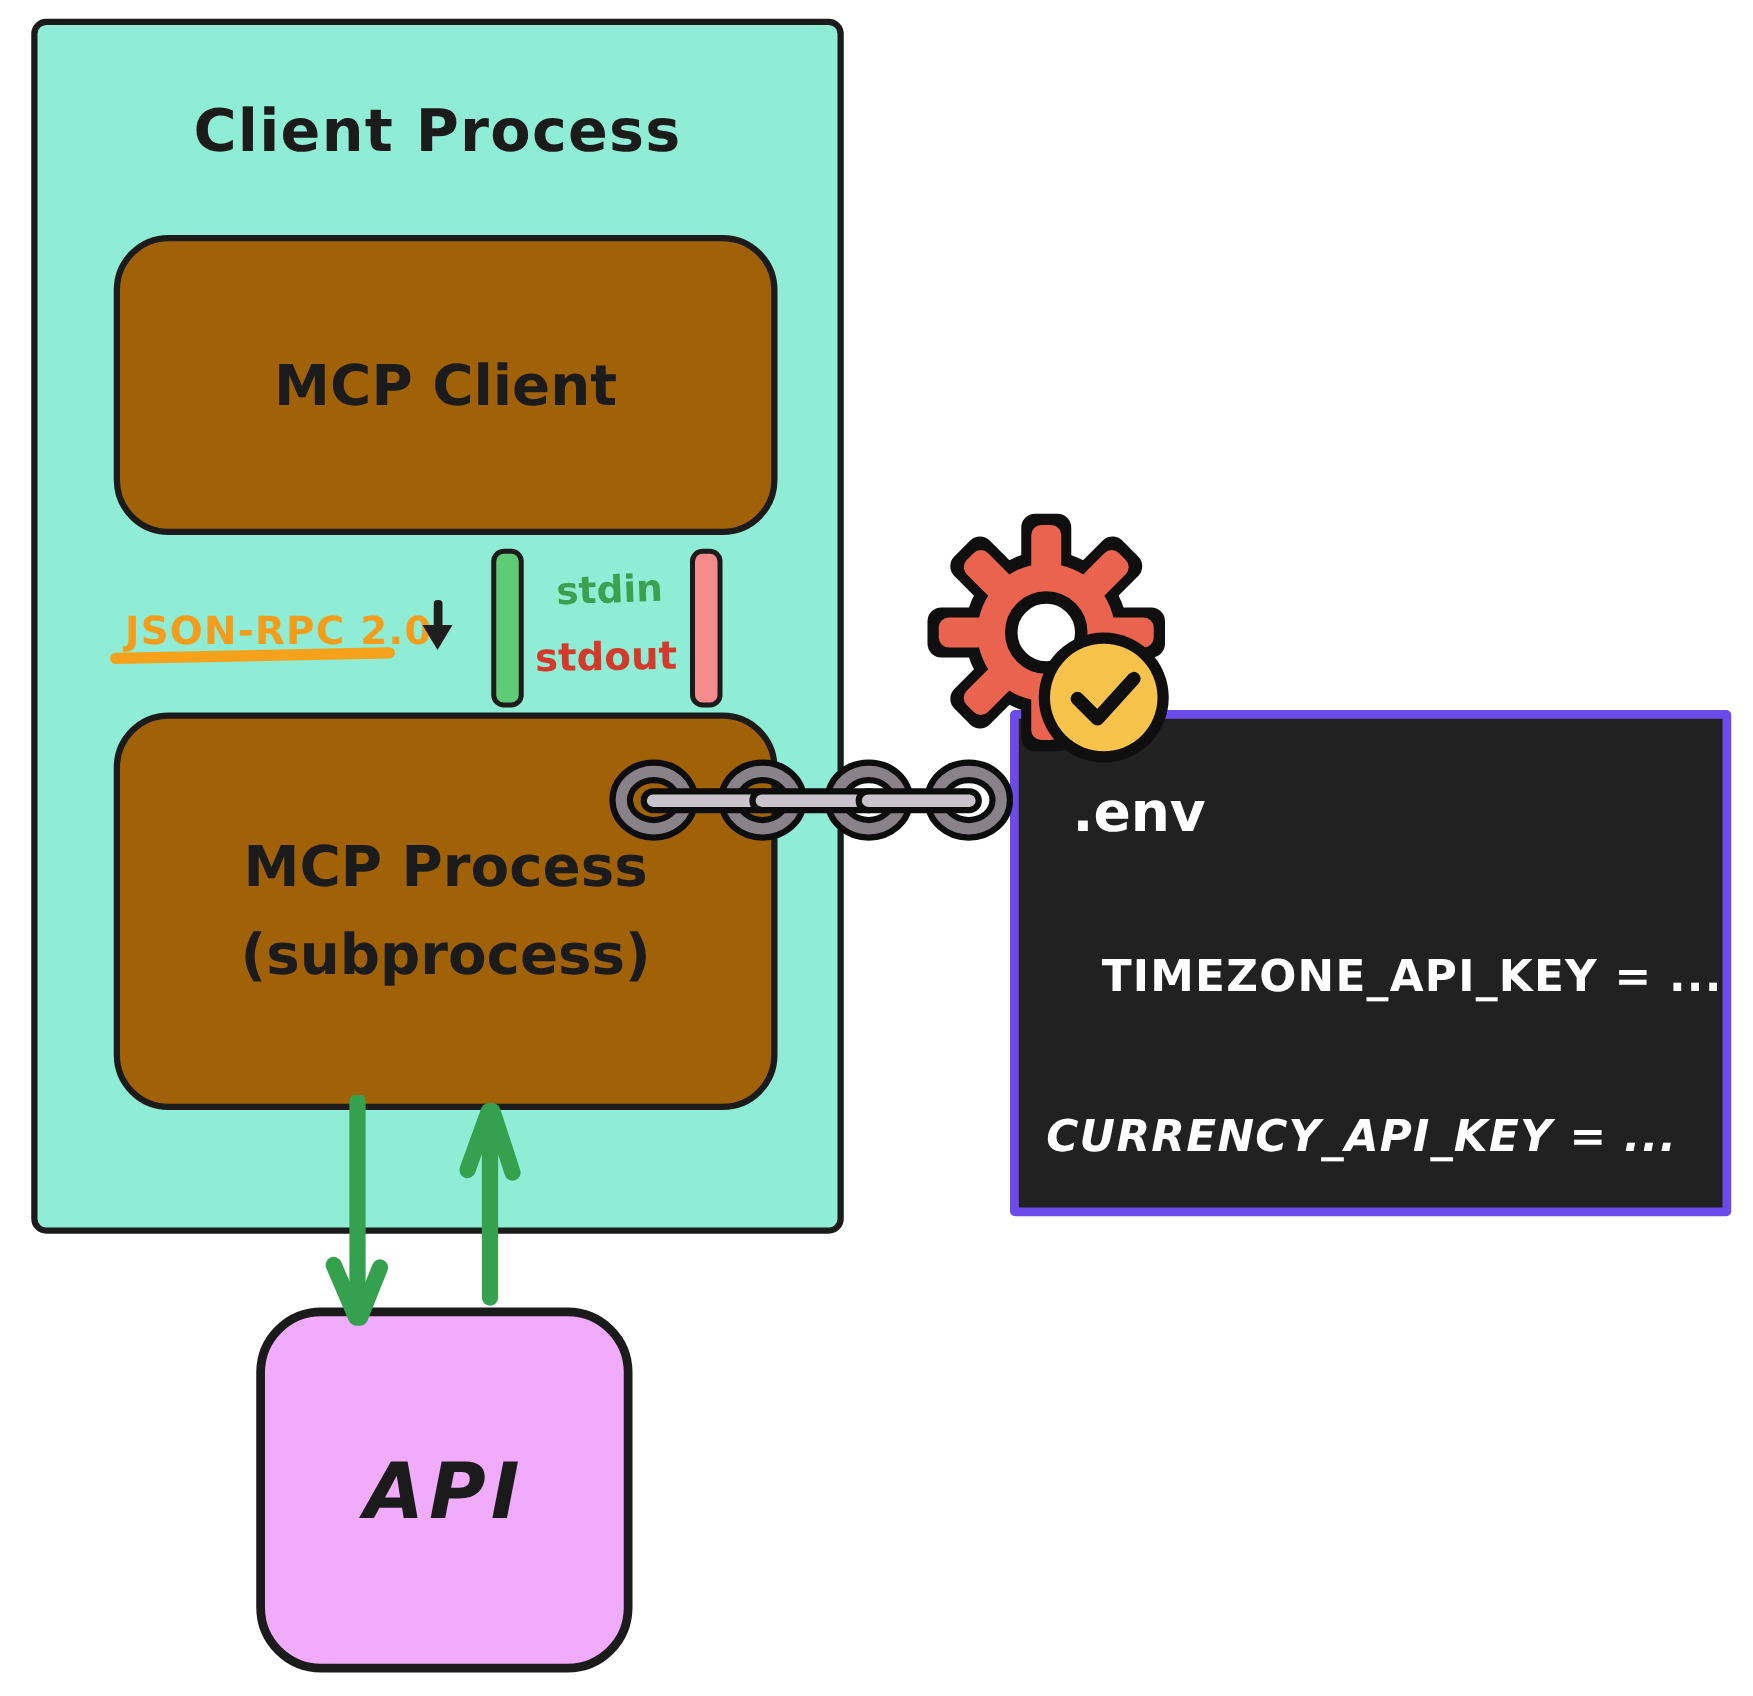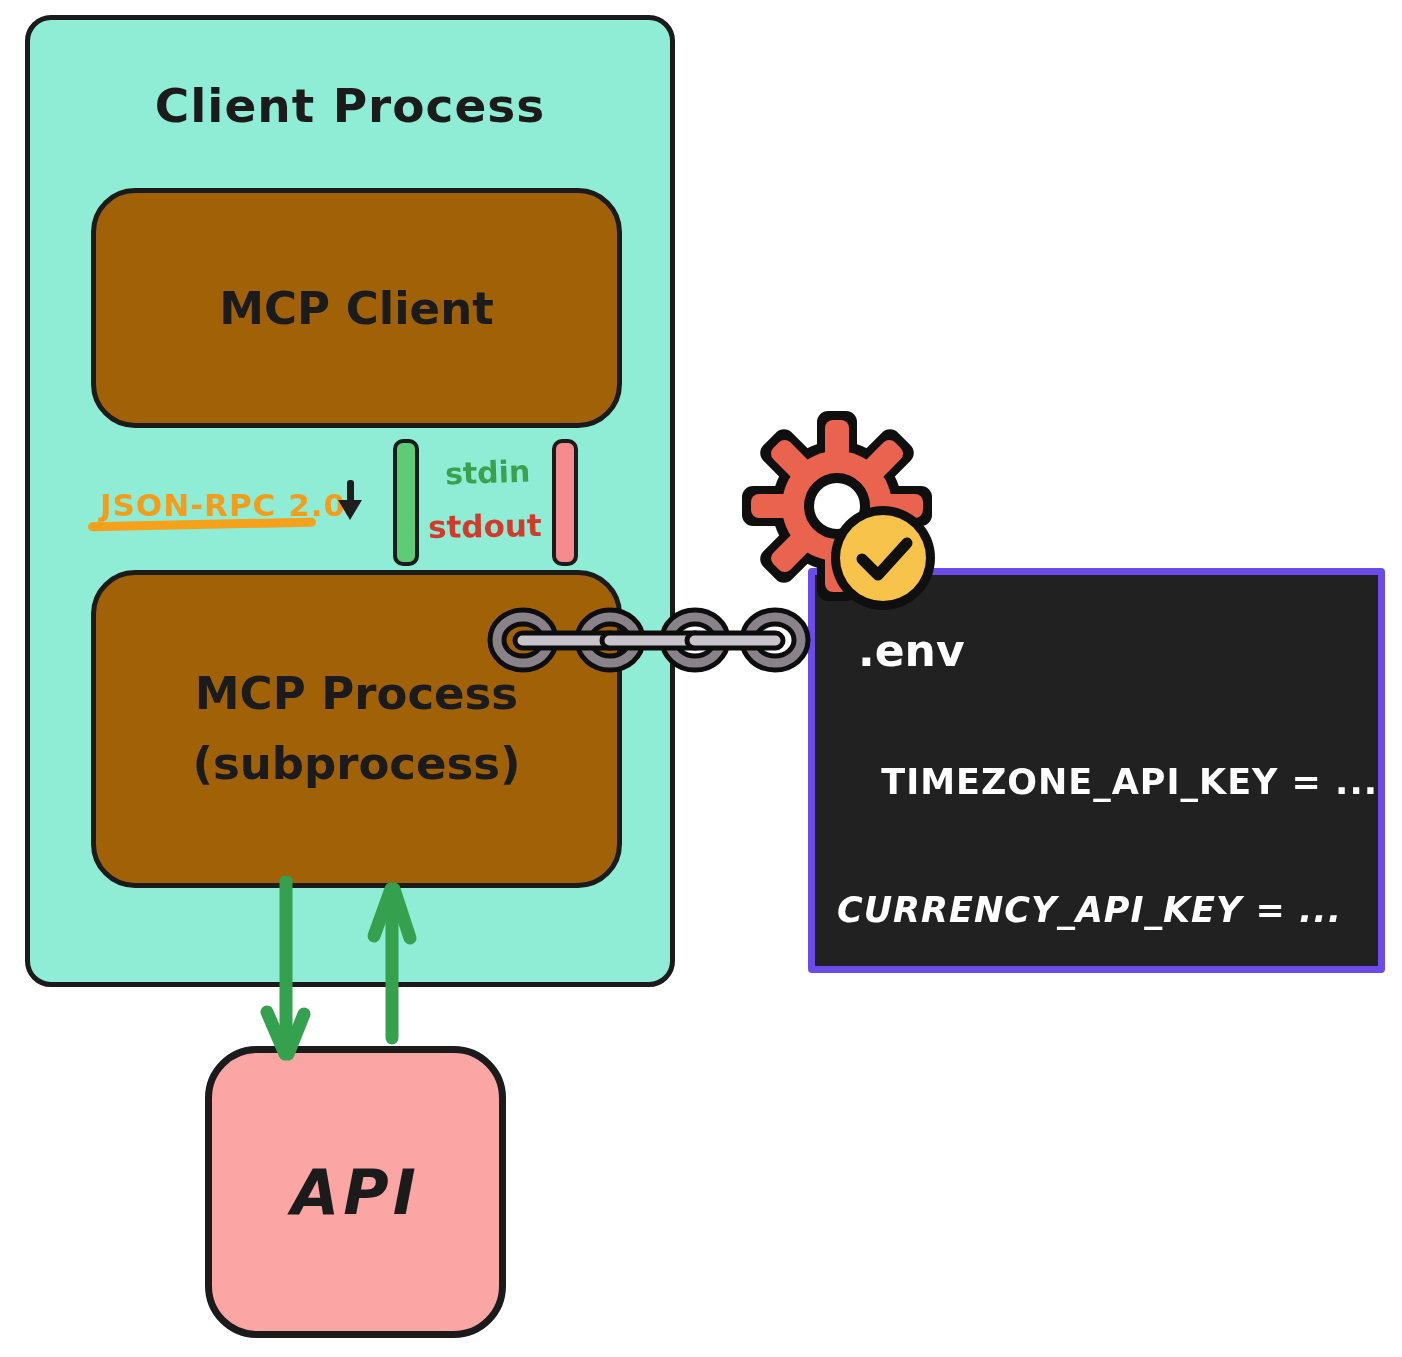--- a/index.html
+++ b/index.html
@@ -3,21 +3,21 @@
 <meta charset="utf-8">
 <style>
   html,body{margin:0;padding:0;background:#ffffff;}
   .canvas{
     position:relative;width:1402px;height:1357px;background:#ffffff;
     font-family:"DejaVu Sans","Liberation Sans",sans-serif;overflow:hidden;
   }
   
   .client-process{
     position:absolute;left:25px;top:15px;width:650px;height:972px;
-    background:#8EEDD4;border:5px solid #1b1b1b;border-radius:26px;
+    background:#8EEDD4;border:5px solid #1b1b1b;border-radius:12px;
     box-sizing:border-box;z-index:1;padding-left:16px;
   }
   .cp-title{
     position:absolute;left:0;top:58px;width:100%;text-align:center;
     font-size:47px;font-weight:bold;color:#1b1b1b;letter-spacing:1px;
   }
   .inner-box{
     position:absolute;background:#a16207;border:5px solid #1b1b1b;
     border-radius:44px;box-sizing:border-box;display:flex;
     align-items:center;justify-content:center;flex-direction:column;
@@ -46,21 +46,21 @@
     color:#3BA14F;transform:rotate(-2deg);
   }
   .stdout-label{
     position:absolute;left:398px;top:488px;font-size:31px;font-weight:bold;
     color:#D43A2C;transform:rotate(-1deg);
   }
   
   .api-arrows{position:absolute;left:250px;top:876px;z-index:2;}
   .api-box{
     position:absolute;left:205px;top:1046px;width:301px;height:292px;
-    background:#fca5a5;border:7px solid #1b1b1b;border-radius:52px;
+    background:#f0abfc;border:7px solid #1b1b1b;border-radius:52px;
     box-sizing:border-box;display:flex;align-items:center;justify-content:center;
   }
   .api-label{
     font-size:62px;font-weight:bold;font-style:italic;color:#1b1b1b;
     letter-spacing:4px;
   }
   
   .env-box{
     position:absolute;left:808px;top:568px;width:577px;height:405px;
     background:#212121;border:7px solid #6B4BE9;border-radius:4px;

